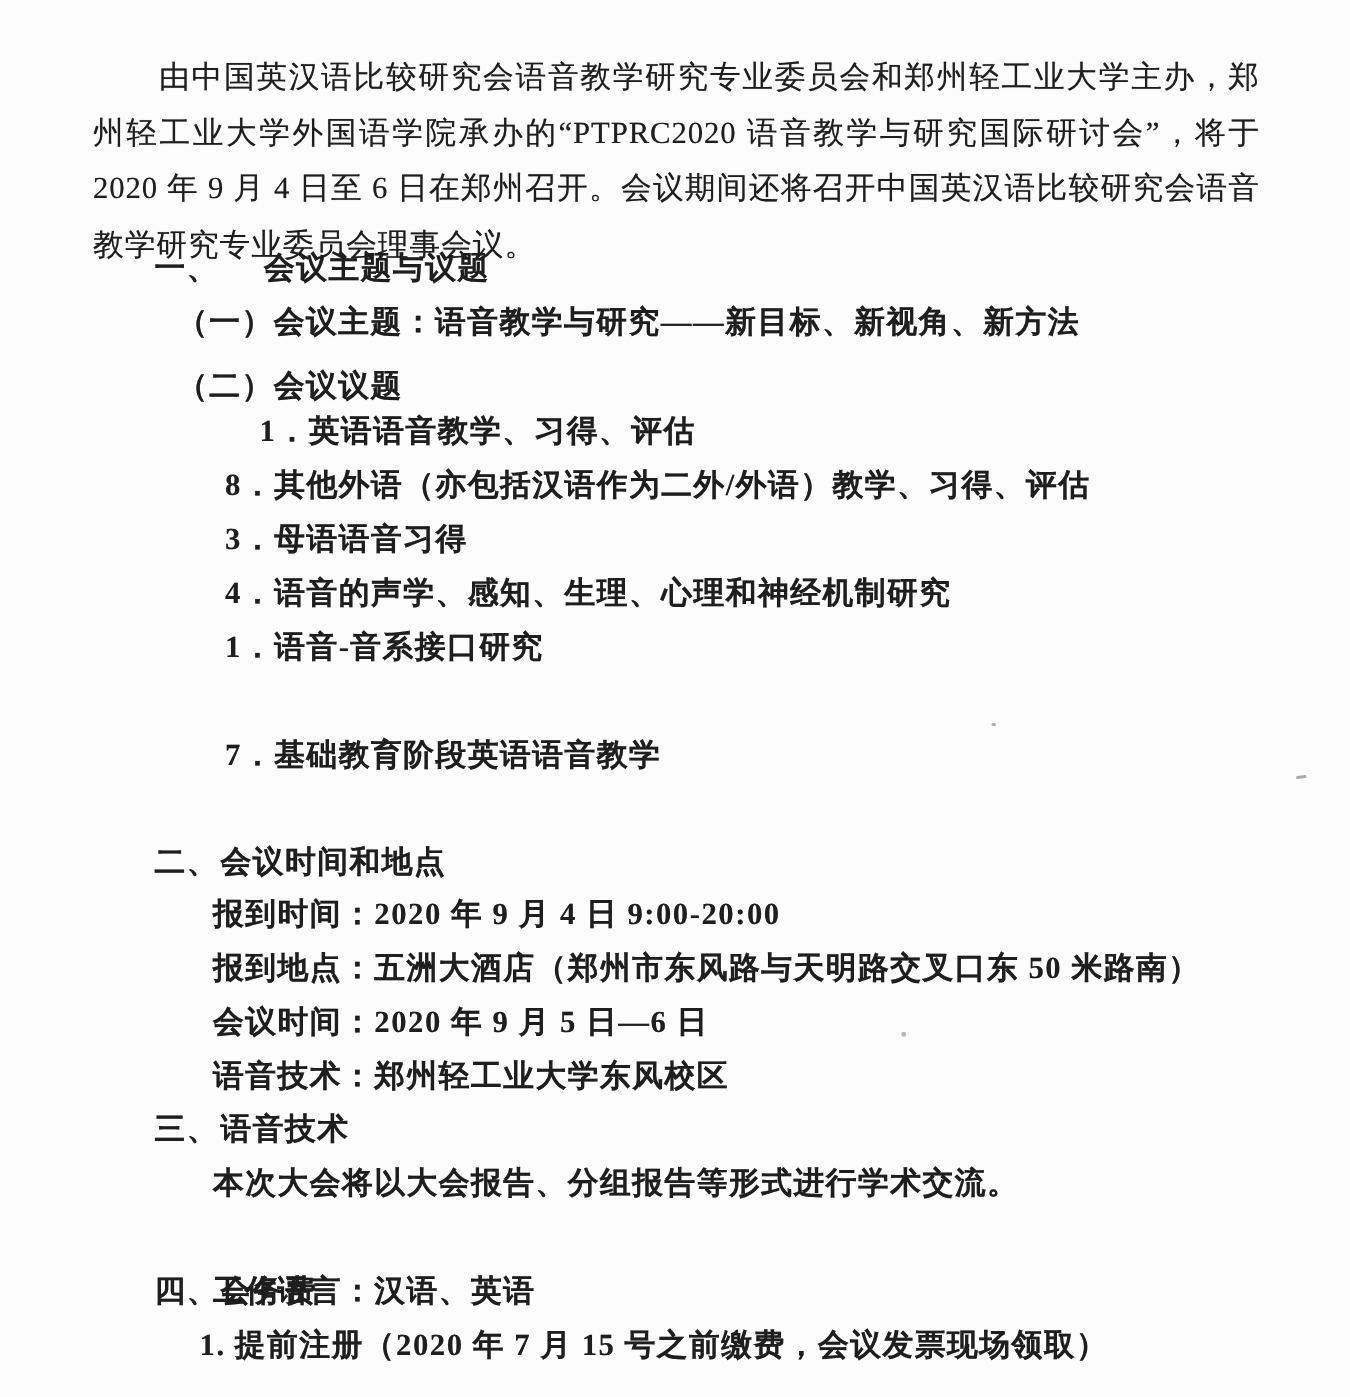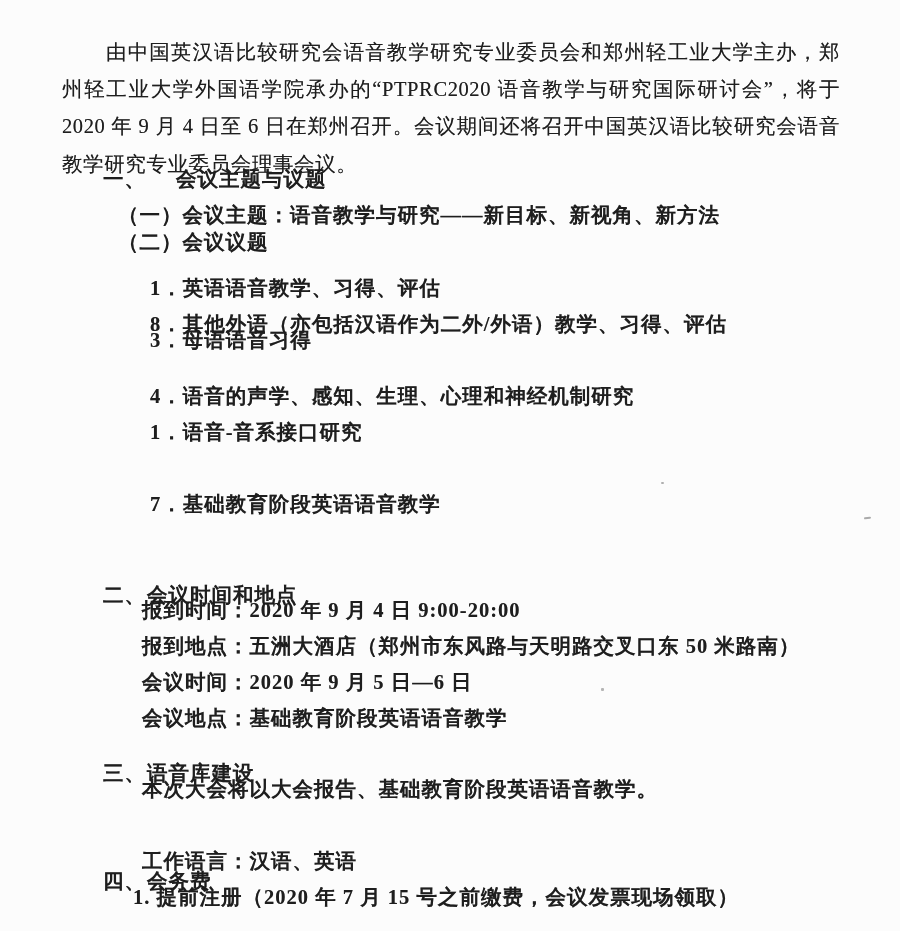--- a/index.html
+++ b/index.html
@@ -35,59 +35,59 @@
     white-space:nowrap;
     text-shadow:0 0 0.35px rgba(0,0,0,0.4);
   }
   .heading{left:103px;}
   .sub{left:118px;}
   .topic{left:150px;}
   .detail{left:142px;}
   .fee-item{left:133px;}
   .h-title{display:inline-block;}
   .gap-wide{margin-left:30px;}
-  .gap-none{margin-left:1px;margin-top:20px;}
+  .gap-none{margin-left:1px;}
   
   .speck{position:absolute;background:#8f8f8f;border-radius:1px;}
   .speck-1{left:661px;top:482px;width:3px;height:2px;opacity:.7;}
   .speck-2{left:864px;top:517px;width:7px;height:2px;opacity:.75;transform:rotate(-8deg);}
   .speck-3{left:601px;top:688px;width:3px;height:3px;opacity:.65;}
 </style>
 </head>
 <body>
 
 <div class="page">
 
   <p class="intro">由中国英汉语比较研究会语音教学研究专业委员会和郑州轻工业大学主办，郑州轻工业大学外国语学院承办的“PTPRC2020 语音教学与研究国际研讨会”，将于 2020 年 9 月 4 日至 6 日在郑州召开。会议期间还将召开中国英汉语比较研究会语音教学研究专业委员会理事会议。</p>
 
   <div class="line heading" style="top:167px;">
     <span>一、</span><span class="h-title gap-wide">会议主题与议题</span>
   </div>
   <div class="line sub" style="top:203px;">（一）会议主题：语音教学与研究——新目标、新视角、新方法</div>
-  <div class="line sub" style="top:230px;">（二）会议议题</div>
+  <div class="line sub" style="top:246px;">（二）会议议题</div>
 
-  <div class="line topic" style="top:276px;">1．英语语音教学、习得、评估</div>
+  <div class="line topic" style="top:276px;margin-left:23px;">1．英语语音教学、习得、评估</div>
   <div class="line topic" style="top:312px;">8．其他外语（亦包括汉语作为二外/外语）教学、习得、评估</div>
-  <div class="line topic" style="top:328px;">3．母语语音习得</div>
+  <div class="line topic" style="top:348px;">3．母语语音习得</div>
   <div class="line topic" style="top:384px;">4．语音的声学、感知、生理、心理和神经机制研究</div>
   <div class="line topic" style="top:420px;">1．语音-音系接口研究</div>
   <div class="line topic" style="top:492px;">7．基础教育阶段英语语音教学</div>
 
   <div class="line heading" style="top:563px;">
     <span>二、</span><span class="h-title gap-none">会议时间和地点</span>
   </div>
   <div class="line detail" style="top:598px;">报到时间：2020 年 9 月 4 日 9:00-20:00</div>
   <div class="line detail" style="top:634px;">报到地点：五洲大酒店（郑州市东风路与天明路交叉口东 50 米路南）</div>
   <div class="line detail" style="top:670px;">会议时间：2020 年 9 月 5 日—6 日</div>
-  <div class="line detail" style="top:706px;">会议地点：基础教育阶段英语语音教学</div>
+  <div class="line detail" style="top:706px;">语音技术：郑州轻工业大学东风校区</div>
 
   <div class="line heading" style="top:741px;">
-    <span>三、</span><span class="h-title gap-none">语音库建设</span>
+    <span>三、</span><span class="h-title gap-none">语音技术</span>
   </div>
-  <div class="line detail" style="top:777px;">本次大会将以大会报告、基础教育阶段英语语音教学。</div>
+  <div class="line detail" style="top:777px;">本次大会将以大会报告、分组报告等形式进行学术交流。</div>
   <div class="line detail" style="top:813px;margin-top:36px;">工作语言：汉语、英语</div>
 
   <div class="line heading" style="top:849px;">
     <span>四、</span><span class="h-title gap-none">会务费</span>
   </div>
   <div class="line fee-item" style="top:885px;">1. 提前注册（2020 年 7 月 15 号之前缴费，会议发票现场领取）</div>
 
   <div class="speck speck-1"></div>
   <div class="speck speck-2"></div>
   <div class="speck speck-3"></div>

